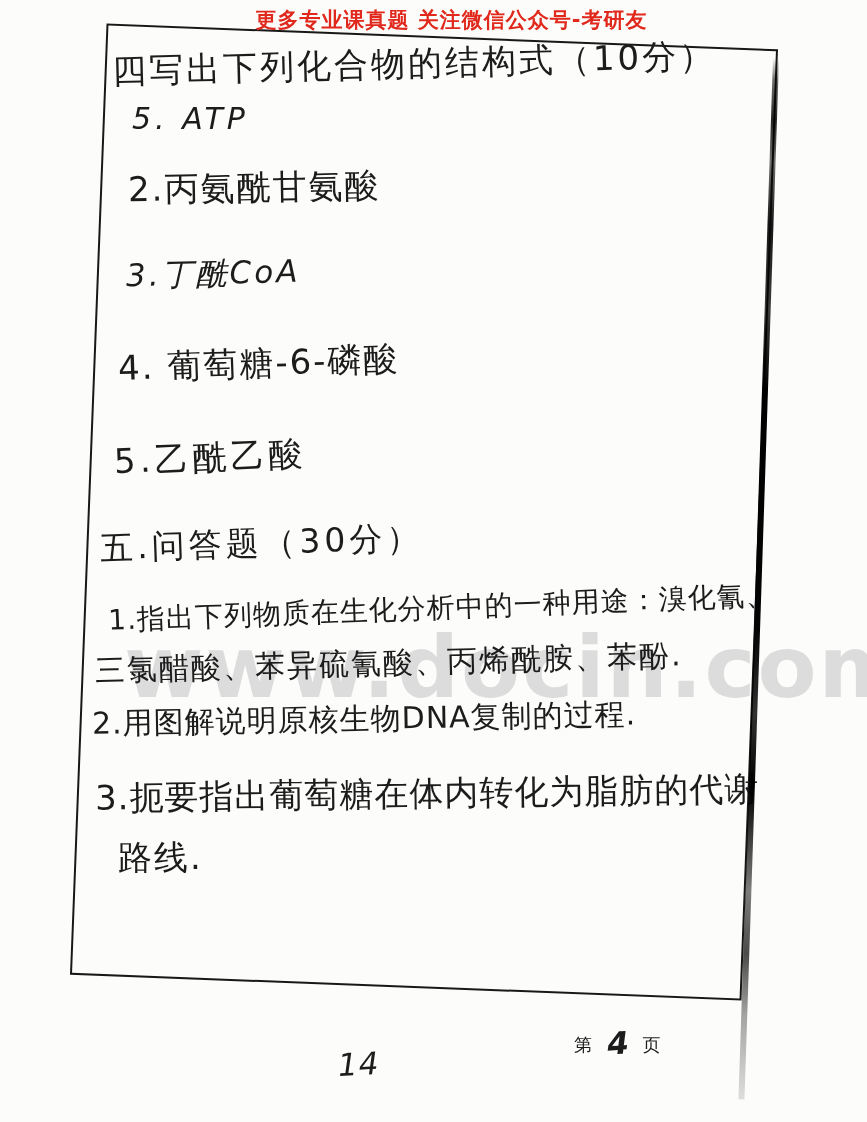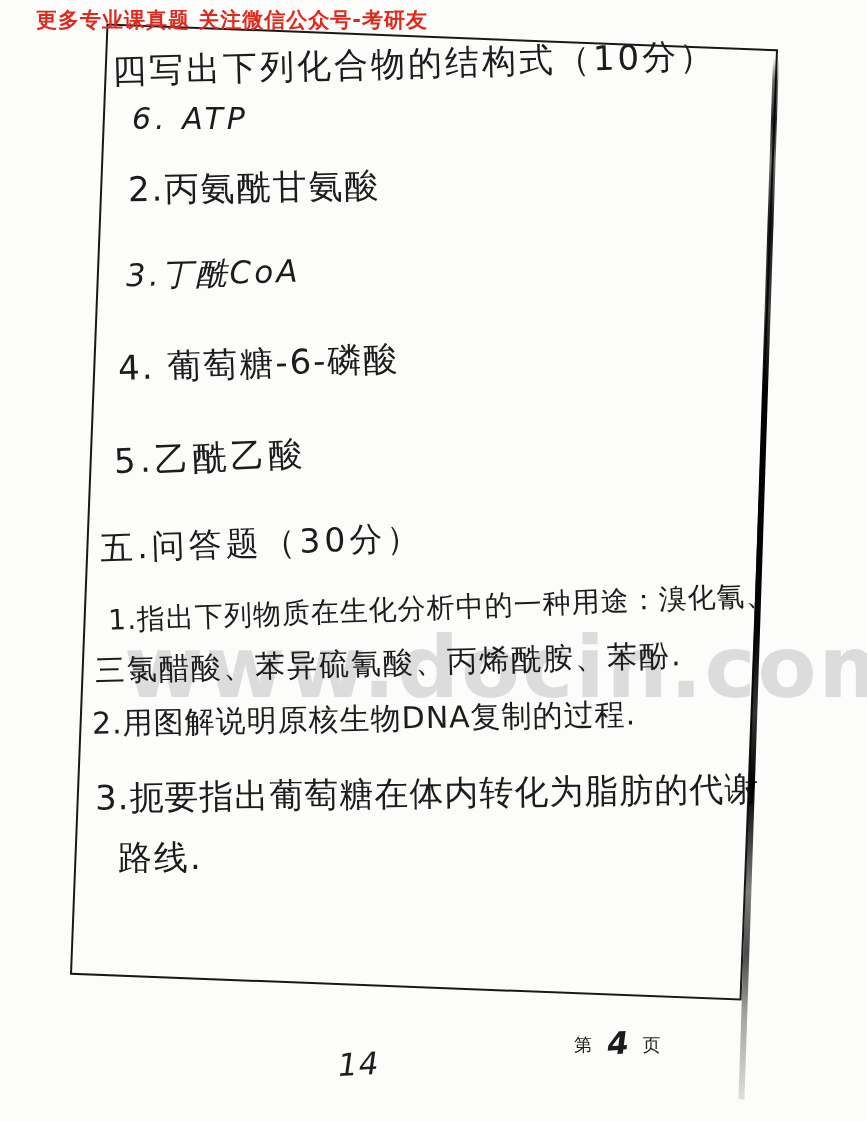--- a/index.html
+++ b/index.html
@@ -17,21 +17,21 @@
     background: var(--paper);
     font-family: "DejaVu Sans", "Liberation Sans", sans-serif;
     color: var(--ink);
   }
   .abs { position: absolute; white-space: nowrap; }
 
   
   .promo {
     top: 6px; left: 0; width: 100%;
     padding-left: 36px;
-    text-align: left;
+    text-align: center;
     font-size: 21px;
     font-weight: bold;
     color: var(--promo-red);
     letter-spacing: 1px;
     z-index: 4;
   }
 
   
   .page-border {
     top: 36px; left: 88px;
@@ -132,21 +132,21 @@
   <span>更多专业课真题 关注微信公众号-考研友</span>
 </div>
 
 <div class="abs page-border"></div>
 
 <div class="abs edge-shadow"></div>
 
 <div class="abs watermark">www.docin.com</div>
 
 <div class="abs hw t-title">四写出下列化合物的结构式（10分）</div>
-<div class="abs hw t-item1">6. ATP</div>
+<div class="abs hw t-item1">5. ATP</div>
 <div class="abs hw t-item2">2.丙氨酰甘氨酸</div>
 <div class="abs hw t-item3">3.丁酰CoA</div>
 <div class="abs hw t-item4">4. 葡萄糖-6-磷酸</div>
 <div class="abs hw t-item5">5.乙酰乙酸</div>
 
 <div class="abs hw t-sec5">五.问答题（30分）</div>
 <div class="abs hw t-q1a">1.指出下列物质在生化分析中的一种用途：溴化氰、</div>
 <div class="abs hw t-q1b">三氯醋酸、苯异硫氰酸、丙烯酰胺、苯酚.</div>
 <div class="abs hw t-q2">2.用图解说明原核生物DNA复制的过程.</div>
 <div class="abs hw t-q3a">3.扼要指出葡萄糖在体内转化为脂肪的代谢</div>

